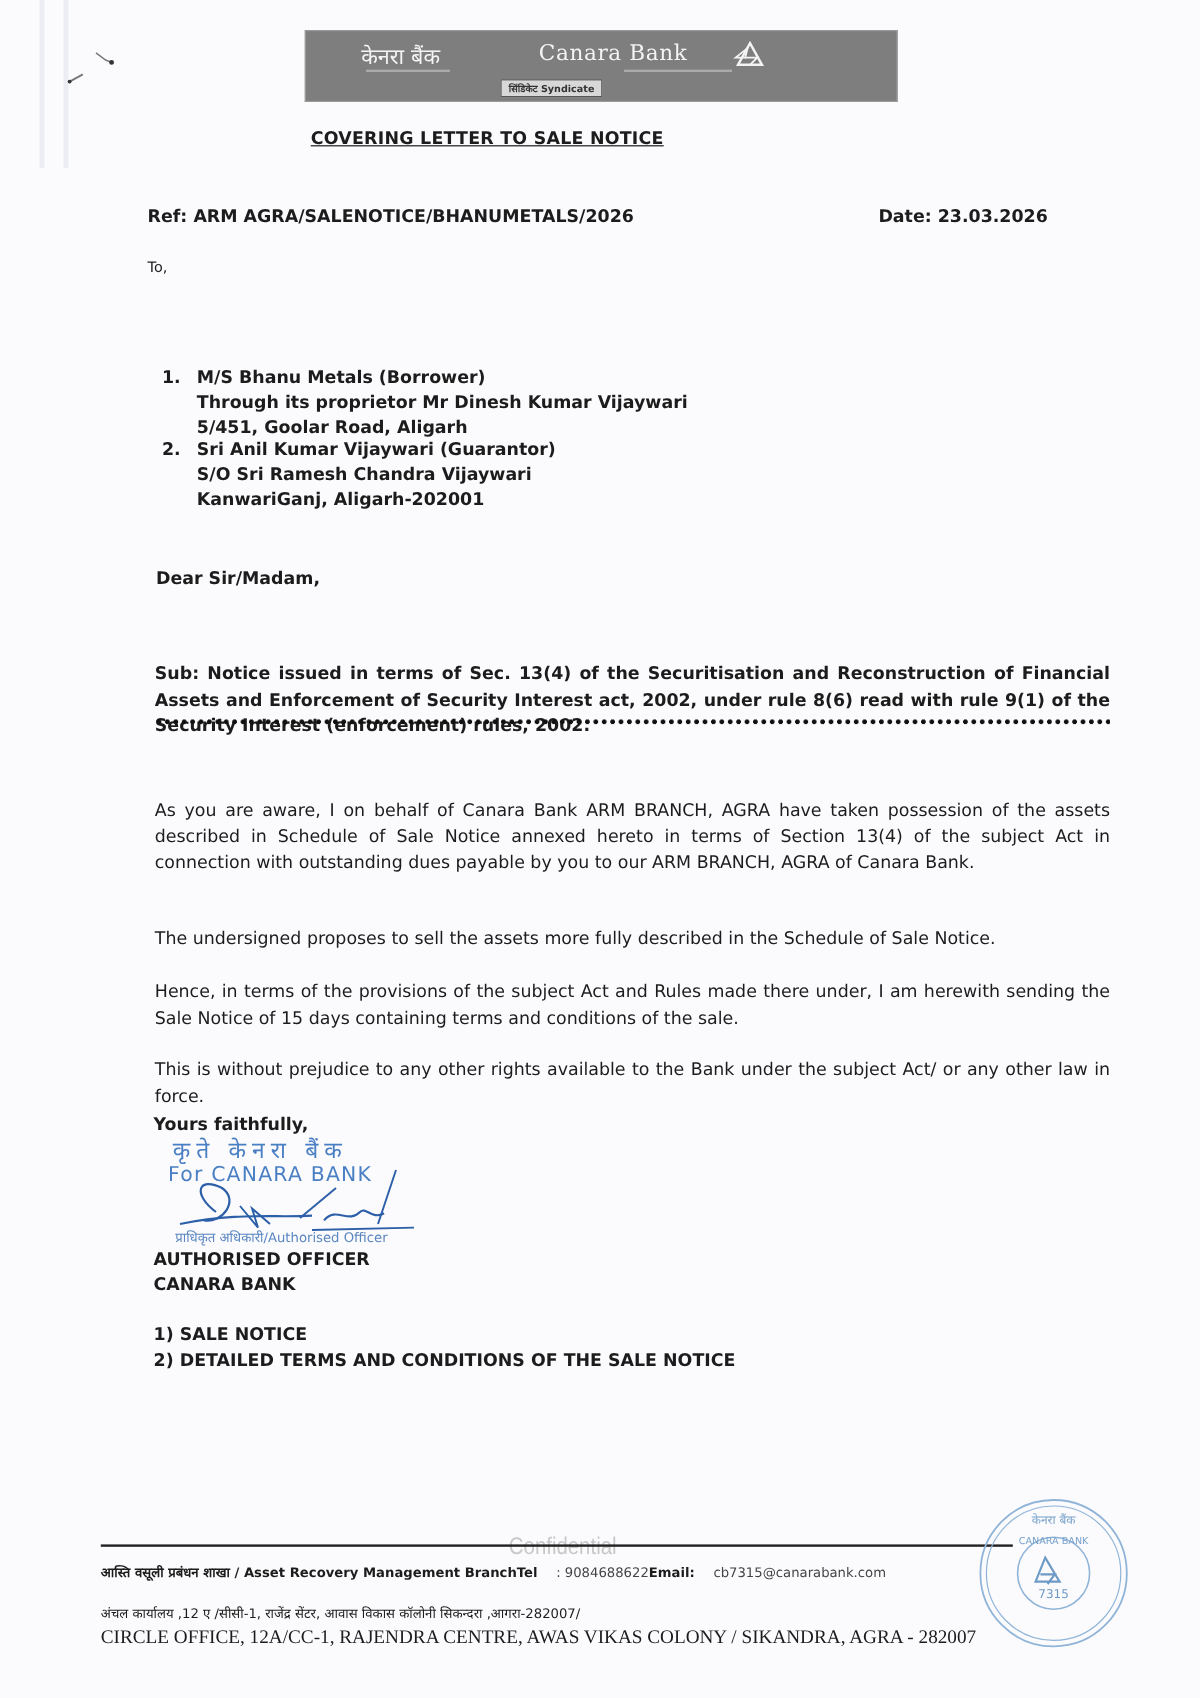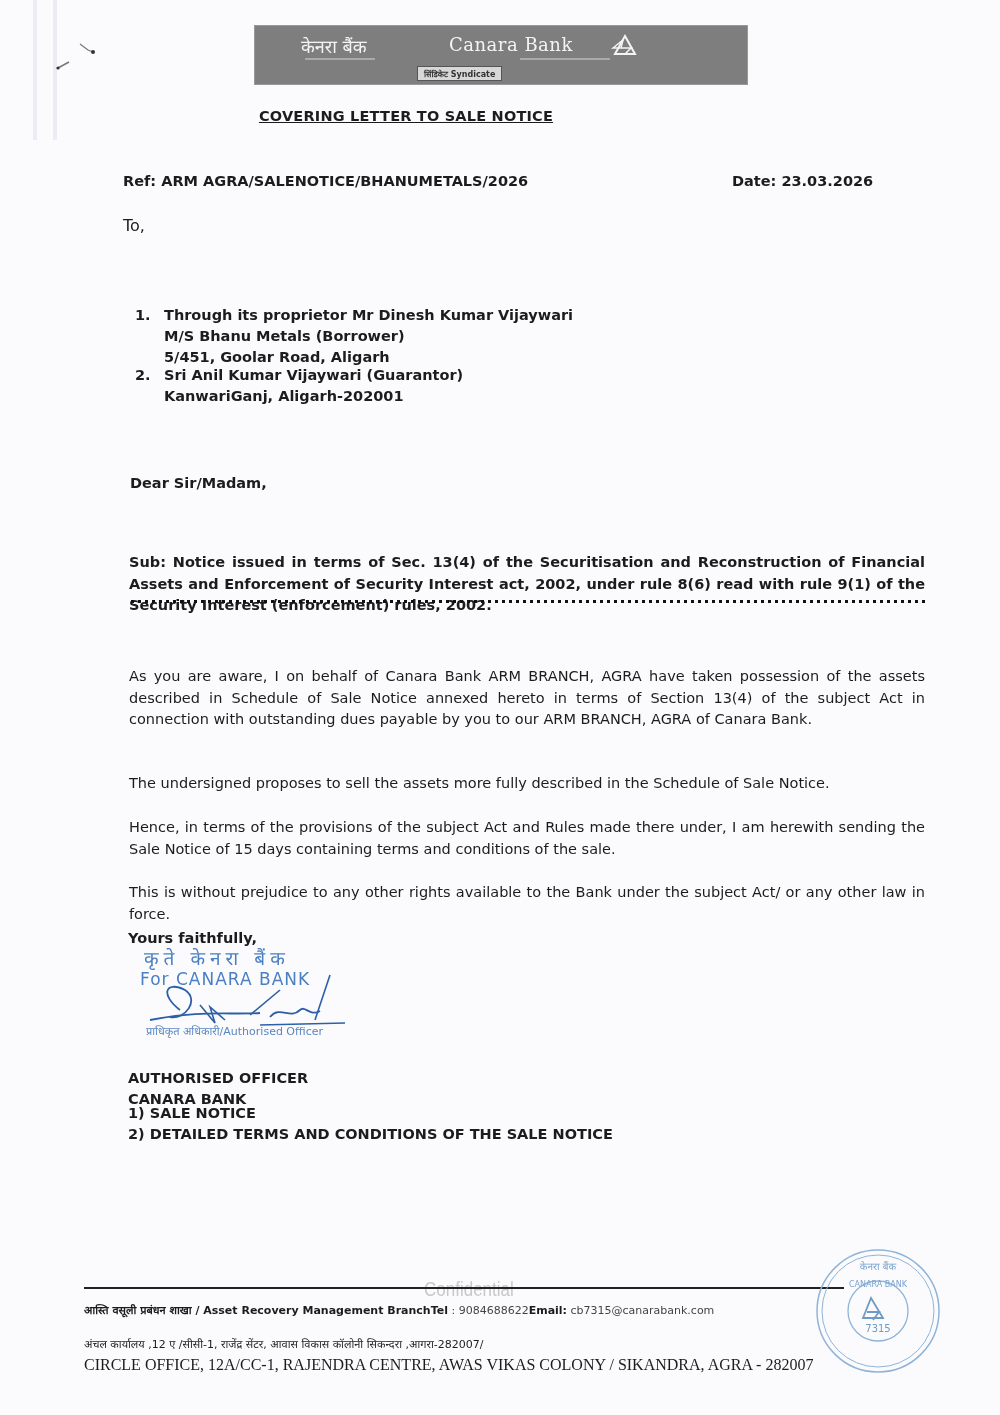--- a/index.html
+++ b/index.html
@@ -19,43 +19,43 @@
   .lh-eng { position: absolute; left: 194px; top: 8px; color: #f4f4f4; font-family: "DejaVu Serif", serif; font-size: 18px; letter-spacing: 0.5px; }
   .lh-logo { position: absolute; left: 354px; top: 8px; width: 40px; height: 24px; }
   .lh-sub { position: absolute; left: 162px; top: 40px; background: #d8d8d8; color: #333; font-size: 8px; font-weight: bold; padding: 1px 6px; border: 1px solid #555; }
   .lh-tagline { position: absolute; top: 32px; height: 2px; background: #aaa; }
   .title {
     position: absolute; left: 0; width: 812px; top: 108px; text-align: center;
     font-weight: bold; font-size: 14.5px; text-decoration: underline; letter-spacing: 0.2px;
   }
   .ref { position: absolute; left: 123px; top: 173px; font-weight: bold; font-size: 14.5px; }
   .date { position: absolute; left: 732px; top: 173px; font-weight: bold; font-size: 14.5px; }
-  .to { position: absolute; left: 123px; top: 216px; font-size: 16px; }
+  .to { position: absolute; left: 123px; top: 216px; font-size: 12px; }
   .addr { position: absolute; left: 135px; font-weight: bold; font-size: 14.5px; line-height: 21px; }
   .addr .num { position: absolute; left: 0; top: 0; }
   .addr .lines { margin-left: 29px; }
   .body-text { position: absolute; left: 129px; width: 796px; font-size: 14.5px; line-height: 21.5px; text-align: justify; margin-top: 36px; }
   .salutation { position: absolute; left: 130px; top: 475px; font-size: 14.5px; font-weight: bold; text-align: center; }
   .subject { font-weight: bold; }
   .dots { position: absolute; left: 129px; top: 598px; width: 796px; height: 7px;
     background-image: radial-gradient(circle, #111 1.9px, transparent 2px);
     background-size: 7px 7px; background-repeat: repeat-x; }
   .closing { position: absolute; left: 128px; top: 930px; font-size: 14.5px; font-weight: bold; }
   .stamp-sign { position: absolute; left: 130px; top: 945px; width: 230px; height: 95px; color: #3a6fb5; text-decoration: underline; }
   .stamp-hindi { position: absolute; left: 14px; top: 0px; font-size: 19px; letter-spacing: 5px; color: #4a7fc4; }
   .stamp-for { position: absolute; left: 10px; top: 24px; font-size: 17px; letter-spacing: 1px; color: #4a7fc4; }
   .stamp-auth { position: absolute; left: 16px; top: 78px; font-size: 11px; color: #5a86c0; }
   .signature { position: absolute; left: 10px; top: 20px; width: 220px; height: 70px; }
-  .signoff { position: absolute; left: 128px; top: 1040px; font-weight: bold; font-size: 14.5px; line-height: 21px; margin-top: 28px; }
+  .signoff { position: absolute; left: 128px; top: 1040px; font-weight: bold; font-size: 14.5px; line-height: 21px; }
   .enclosure { position: absolute; left: 128px; top: 1103px; font-weight: bold; font-size: 14.5px; line-height: 21px; }
   .footer-rule { position: absolute; left: 84px; top: 1287px; width: 760px; height: 1.5px; background: #222; }
   .confidential { position: absolute; left: 424px; top: 1278px; color: #c8c8c8; font-size: 20px; font-family: "Liberation Sans", sans-serif; transform: scaleX(0.85); transform-origin: left; }
   .footer-1 { position: absolute; left: 84px; top: 1302px; font-size: 11px; }
   .footer-1 b { font-weight: bold; }
-  .footer-1 .light { color: #444; }
+  .footer-1 .light { color: #444; padding-left: 12px; }
   .footer-2 { position: absolute; left: 84px; top: 1336px; font-size: 11px; }
   .footer-3 { position: absolute; left: 84px; top: 1356px; font-size: 16px; font-family: "Liberation Serif", serif; }
   .seal { position: absolute; left: 813px; top: 1246px; width: 130px; height: 130px; }
 </style>
 </head>
 <body>
 
 <div class="scan-line" style="left:33px;"></div>
 <div class="scan-line" style="left:53px;"></div>
 <svg class="staple" viewBox="0 0 45 35">
@@ -79,29 +79,30 @@
 </div>
 
 <div class="title">COVERING LETTER TO SALE NOTICE</div>
 <div class="ref">Ref: ARM AGRA/SALENOTICE/BHANUMETALS/2026</div>
 <div class="date">Date: 23.03.2026</div>
 <div class="to">To,</div>
 
 <div class="addr" style="top:305px;">
   <span class="num">1.</span>
   <div class="lines">
+    <div>M/S Bhanu Metals (Borrower)</div>
     <div>Through its proprietor Mr Dinesh Kumar Vijaywari</div>
-    <div>M/S Bhanu Metals (Borrower)</div>
     <div>5/451, Goolar Road, Aligarh</div>
   </div>
 </div>
 <div class="addr" style="top:365px;">
   <span class="num">2.</span>
   <div class="lines">
     <div>Sri Anil Kumar Vijaywari (Guarantor)</div>
+    <div>S/O Sri Ramesh Chandra Vijaywari</div>
     <div>KanwariGanj,  Aligarh-202001</div>
   </div>
 </div>
 
 <div class="salutation">Dear Sir/Madam,</div>
 
 <div class="body-text subject" style="top:516px;">Sub:  Notice issued in terms of Sec. 13(4) of the Securitisation and Reconstruction of Financial Assets and Enforcement of Security Interest act, 2002, under rule 8(6) read with rule 9(1) of the Security Interest (enforcement) rules, 2002.</div>
 <div class="dots"></div>
 
 <div class="body-text" style="top:630px;">As you are aware, I on behalf of Canara Bank ARM BRANCH, AGRA have taken possession of the assets described in Schedule of Sale Notice annexed hereto in terms of Section 13(4) of the subject Act in connection with outstanding dues payable by you to our ARM BRANCH, AGRA of Canara Bank.</div>

